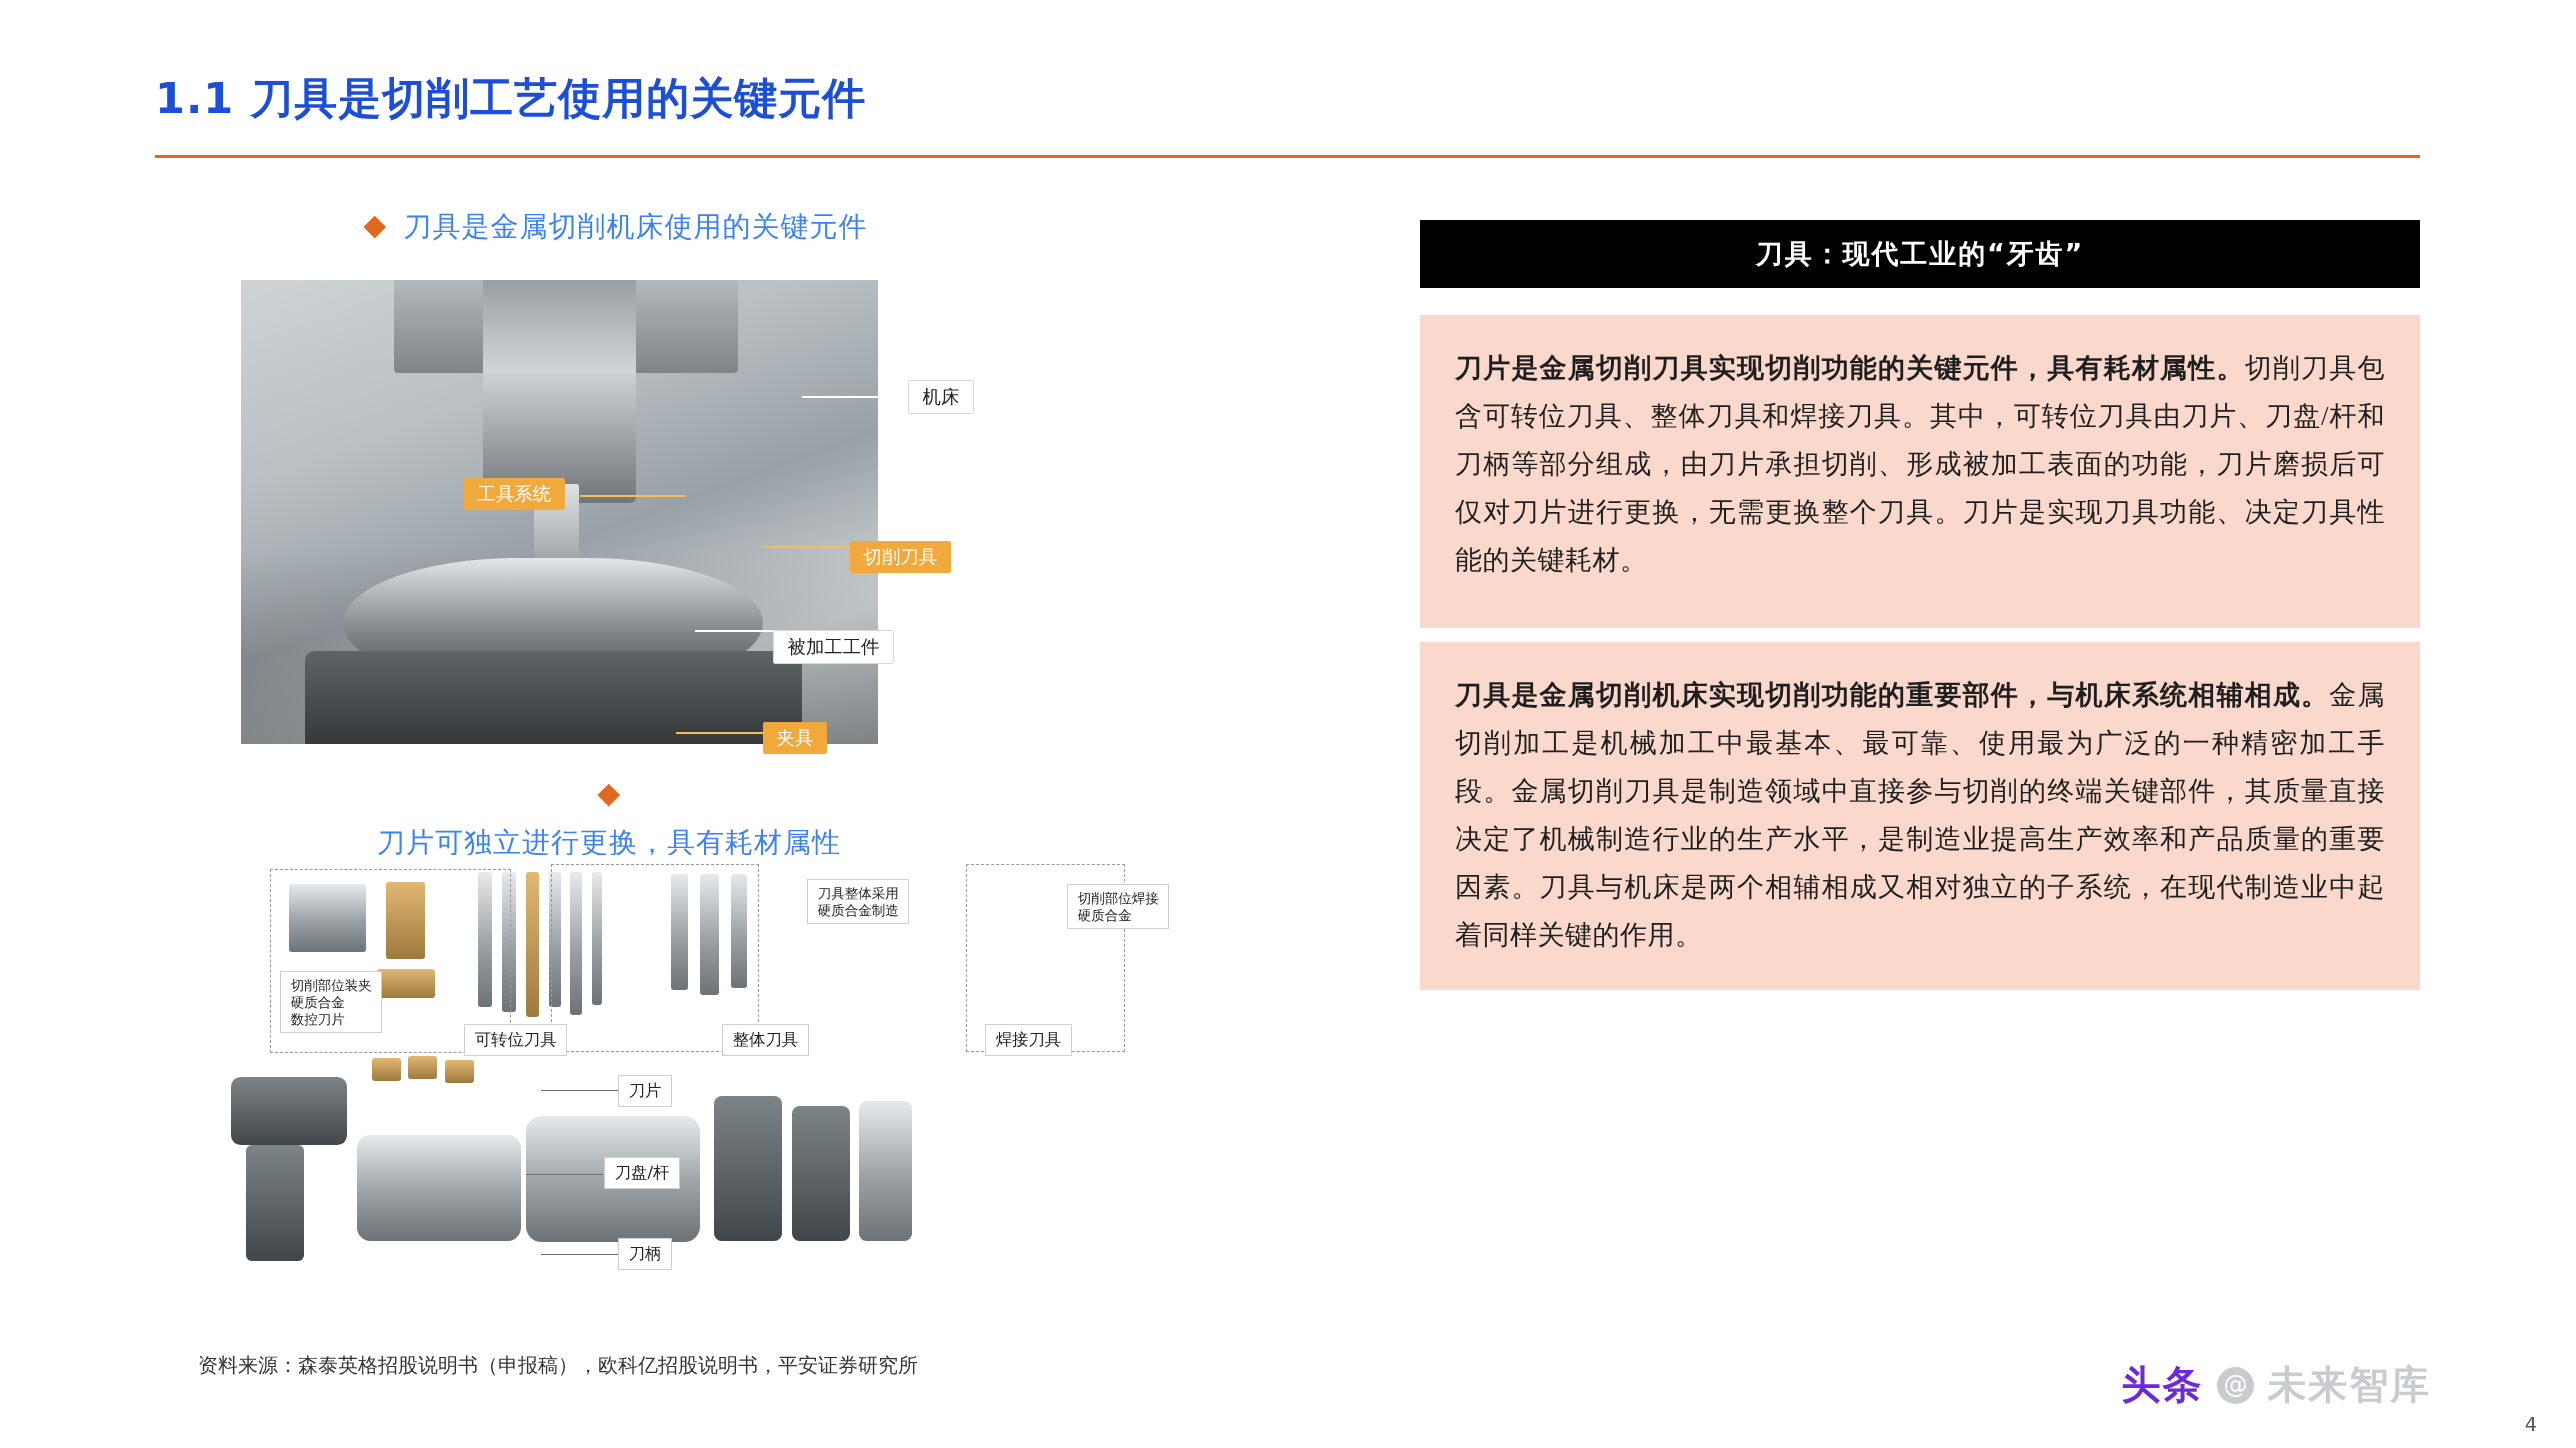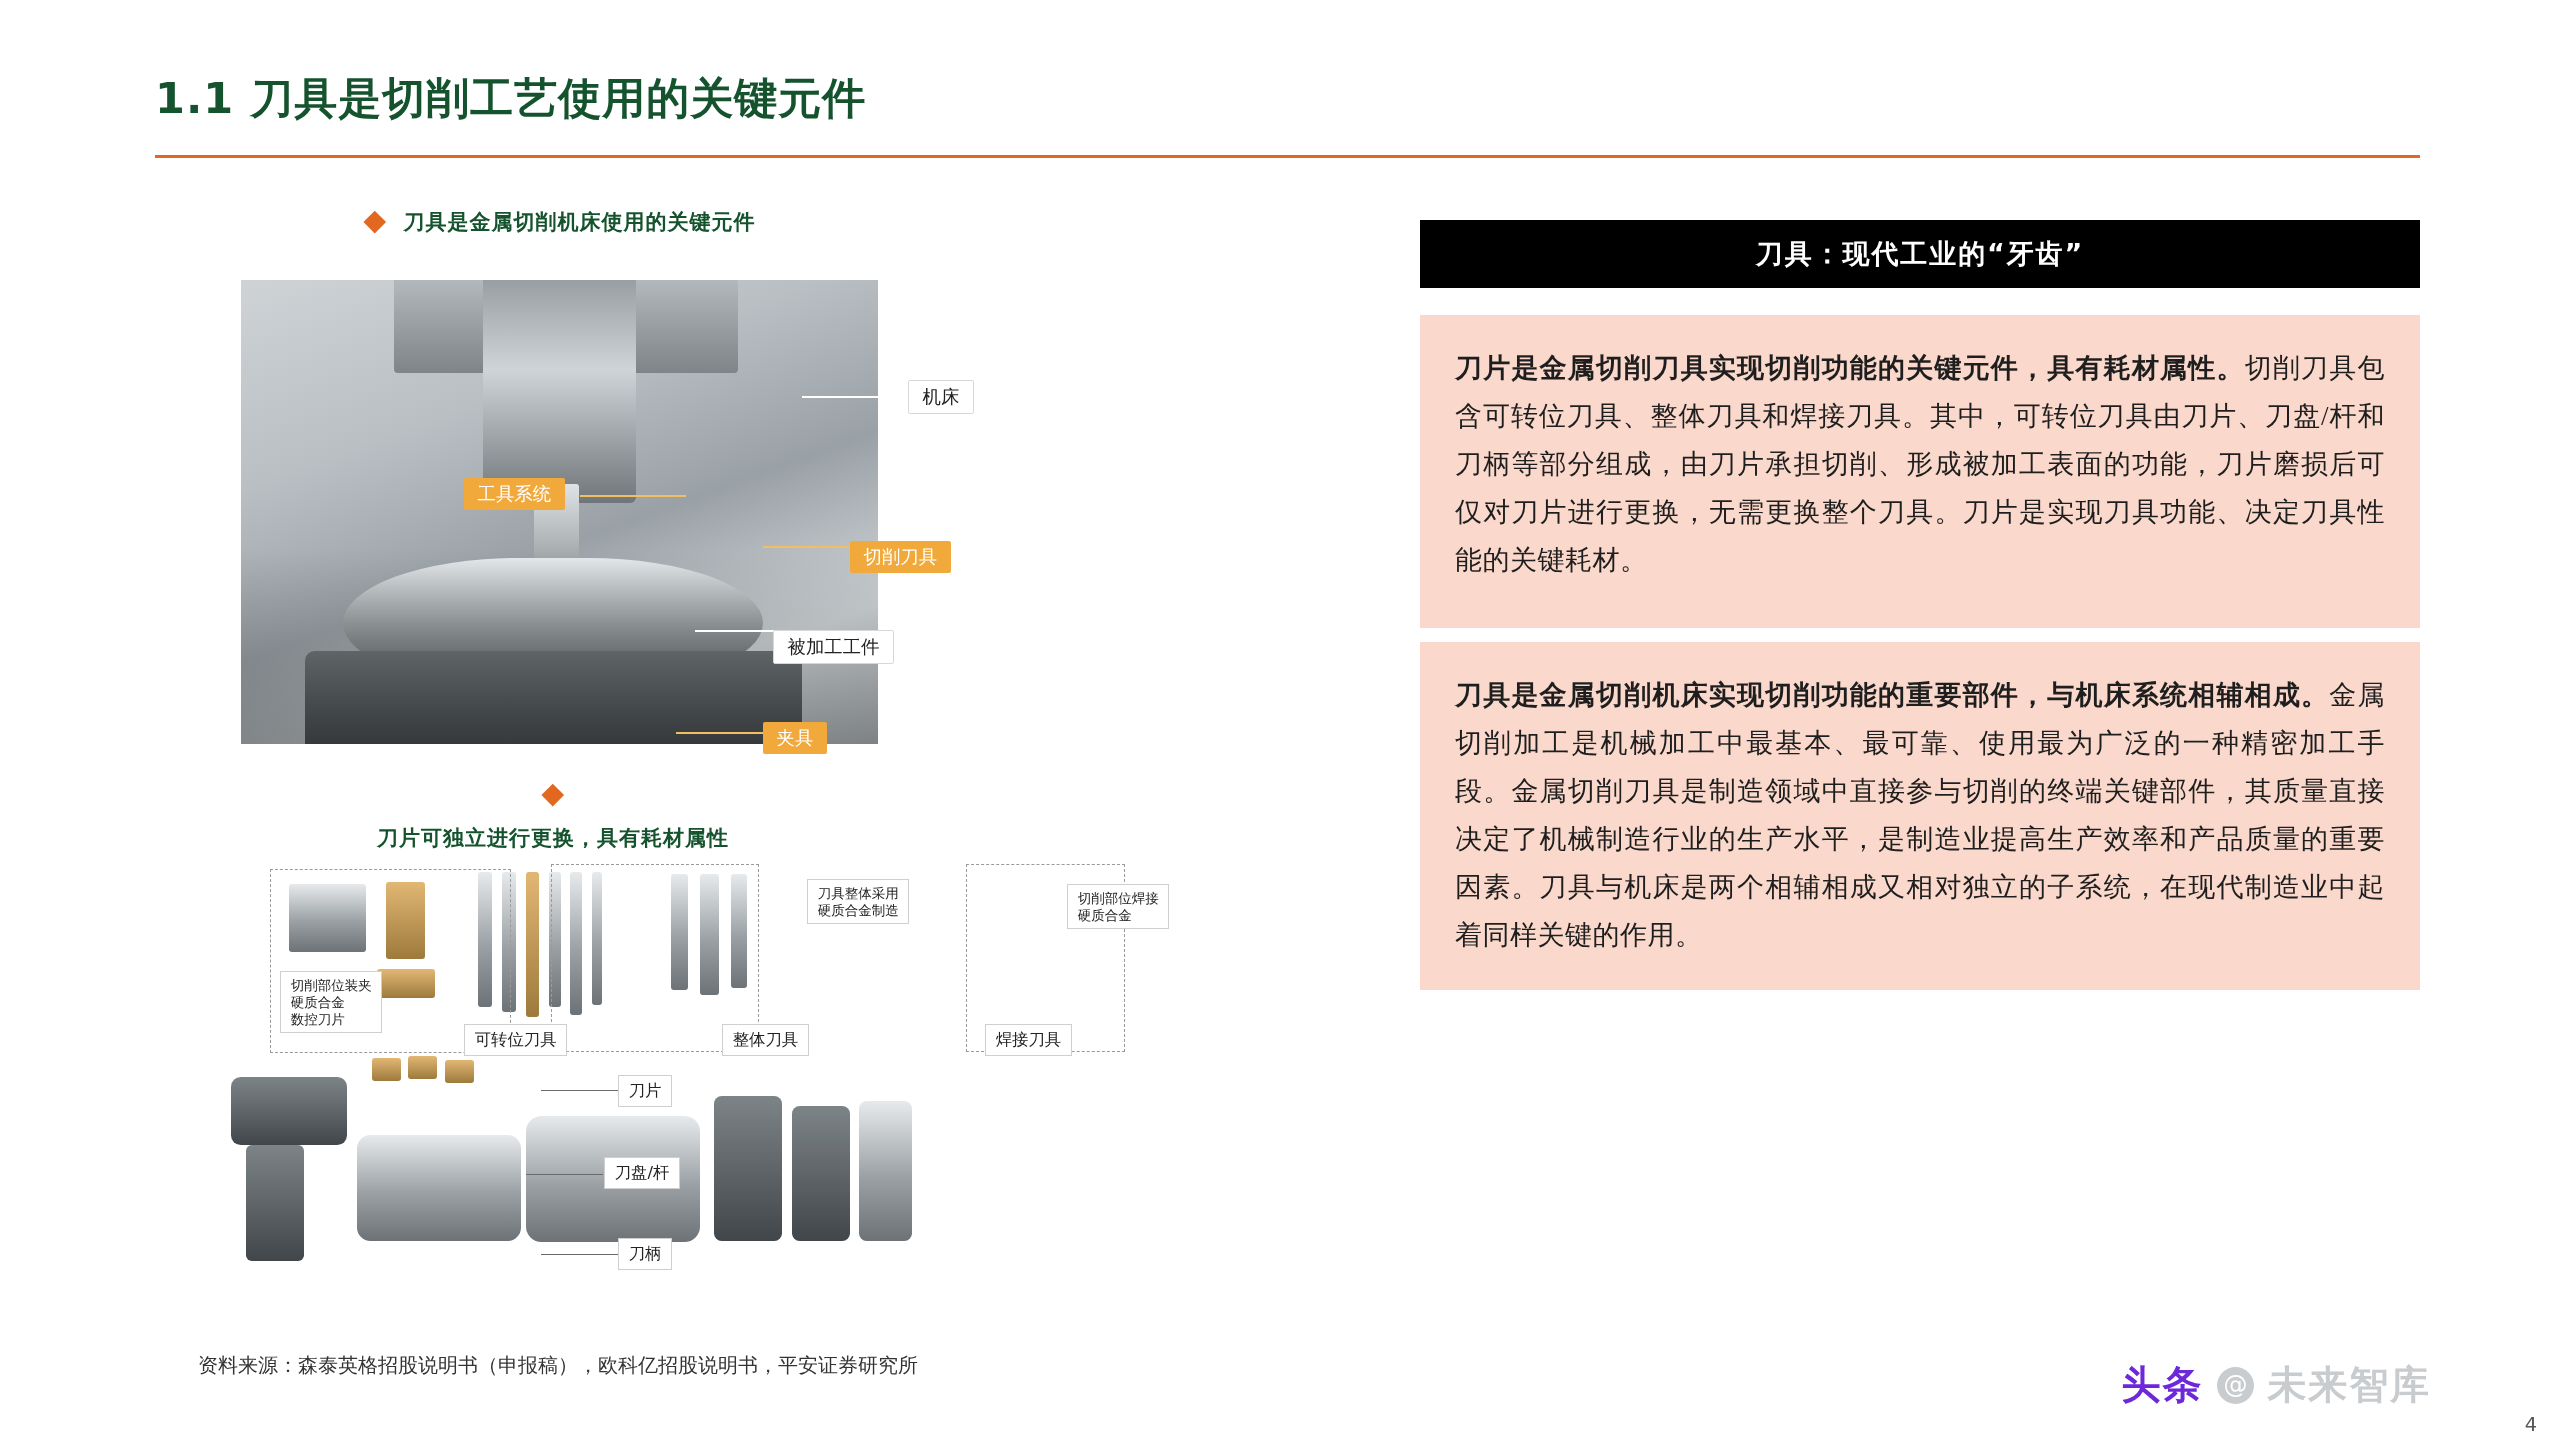--- a/index.html
+++ b/index.html
@@ -14,21 +14,21 @@
   }
 
   
   .slide-title {
     position: absolute;
     left: 155px;
     top: 70px;
     font-family: "DejaVu Sans", sans-serif;
     font-weight: bold;
     font-size: 43px;
-    color: #14532d;
+    color: #1d4ed8;
     letter-spacing: 1px;
     white-space: nowrap;
   }
   .title-rule {
     position: absolute;
     left: 155px;
     top: 155px;
     width: 2265px;
     height: 2.9px;
     background: #E2671F;
@@ -48,23 +48,23 @@
     margin-left: 174px;
   }
   .diamond {
     width: 15.5px; height: 15.5px;
     background: #E2671F;
     transform: rotate(45deg);
     flex: 0 0 auto;
   }
   .bullet-text {
     font-family: "DejaVu Sans", sans-serif;
-    font-weight: bold;
-    font-size: 21px;
-    color: #14532d;
+    font-weight: normal;
+    font-size: 28px;
+    color: #3b82f6;
     letter-spacing: 1px;
     white-space: nowrap;
   }
 
   
   .photo-machine {
     position: absolute;
     left: 241px;
     top: 280px;
     width: 637px;

